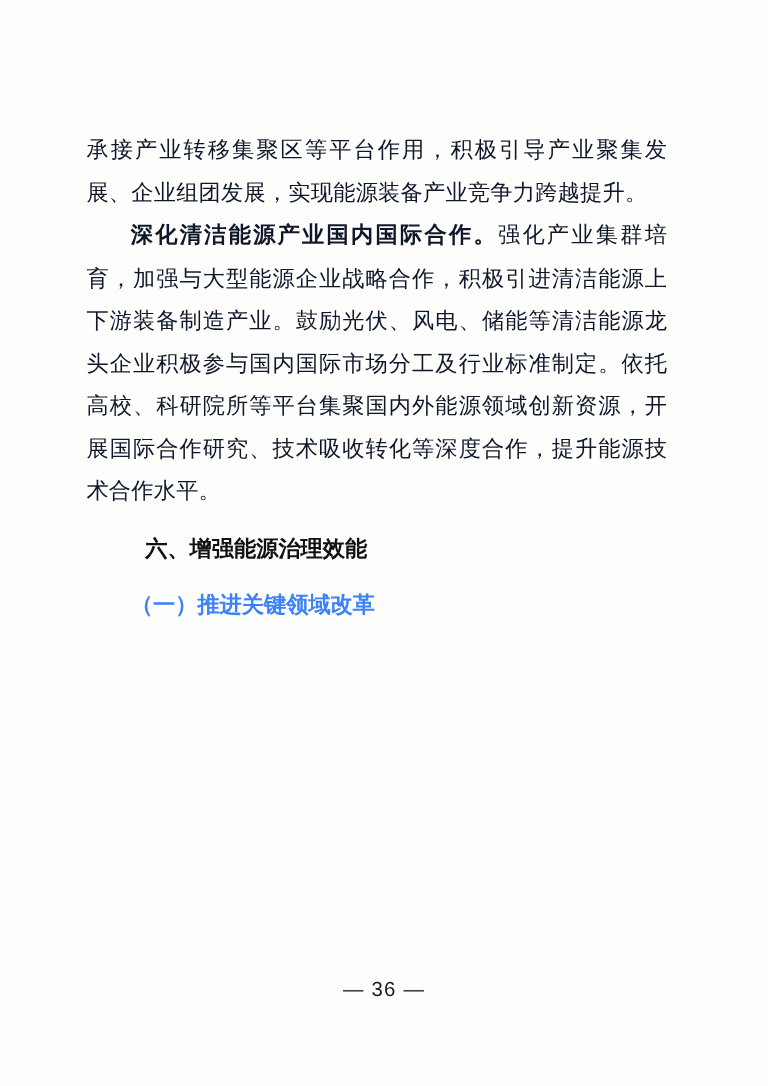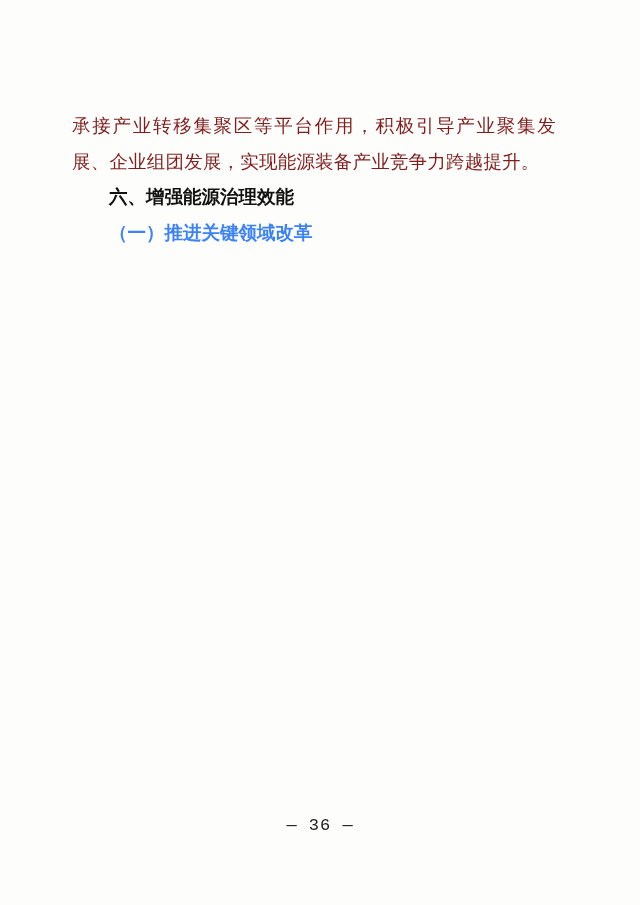--- a/index.html
+++ b/index.html
@@ -25,32 +25,32 @@
   .doc-body {
     width: 496px;
   }
   .para {
     font-size: 18.5px;
     line-height: 35.5px;
     letter-spacing: 0.2px;
     text-align: justify;
     text-justify: inter-character;
     margin: 0 12px 0 0;
-    color: #7f1d1d;
+    color: #0f172a;
     font-family: "DejaVu Serif", "Liberation Serif", serif;
   }
   .indent {
     text-indent: 37px;
   }
   .heading {
     font-size: 18.5px;
     line-height: 35.5px;
     font-weight: bold;
     text-indent: 37px;
-    margin: 0;
+    margin: 12px;
     color: #111111;
     font-family: "DejaVu Serif", "Liberation Serif", serif;
   }
   .subheading {
     font-size: 18.5px;
     line-height: 35.5px;
     font-weight: bold;
     text-indent: 37px;
     margin: 0;
     color: #3b82f6;
@@ -61,31 +61,32 @@
   }
   .page-footer {
     position: absolute;
     left: 0;
     right: 0;
     bottom: 70px;
     text-align: center;
     font-size: 17px;
     letter-spacing: 1px;
     color: #1c1c1c;
-    font-family: Liberation Mono, monospace;
+    font-family: Liberation Sans, sans-serif;
   }
 </style>
 </head>
 <body>
 
 <div class="page">
   <div class="doc-body">
 
     <p class="para">承接产业转移集聚区等平台作用，积极引导产业聚集发展、企业组团发展，实现能源装备产业竞争力跨越提升。</p>
 
+    <p class="para indent"><span class="lead">深化清洁能源产业国内国际合作。</span><span>强化产业集群培育，加强与大型能源企业战略合作，积极引进清洁能源上下游装备制造产业。鼓励光伏、风电、储能等清洁能源龙头企业积极参与国内国际市场分工及行业标准制定。依托高校、科研院所等平台集聚国内外能源领域创新资源，开展国际合作研究、技术吸收转化等深度合作，提升能源技术合作水平。</span></p>
 
     <p class="heading">六、增强能源治理效能</p>
 
 
     <p class="subheading">（一）推进关键领域改革</p>
 
 
   </div>
 
   <div class="page-footer">— 36 —</div>

